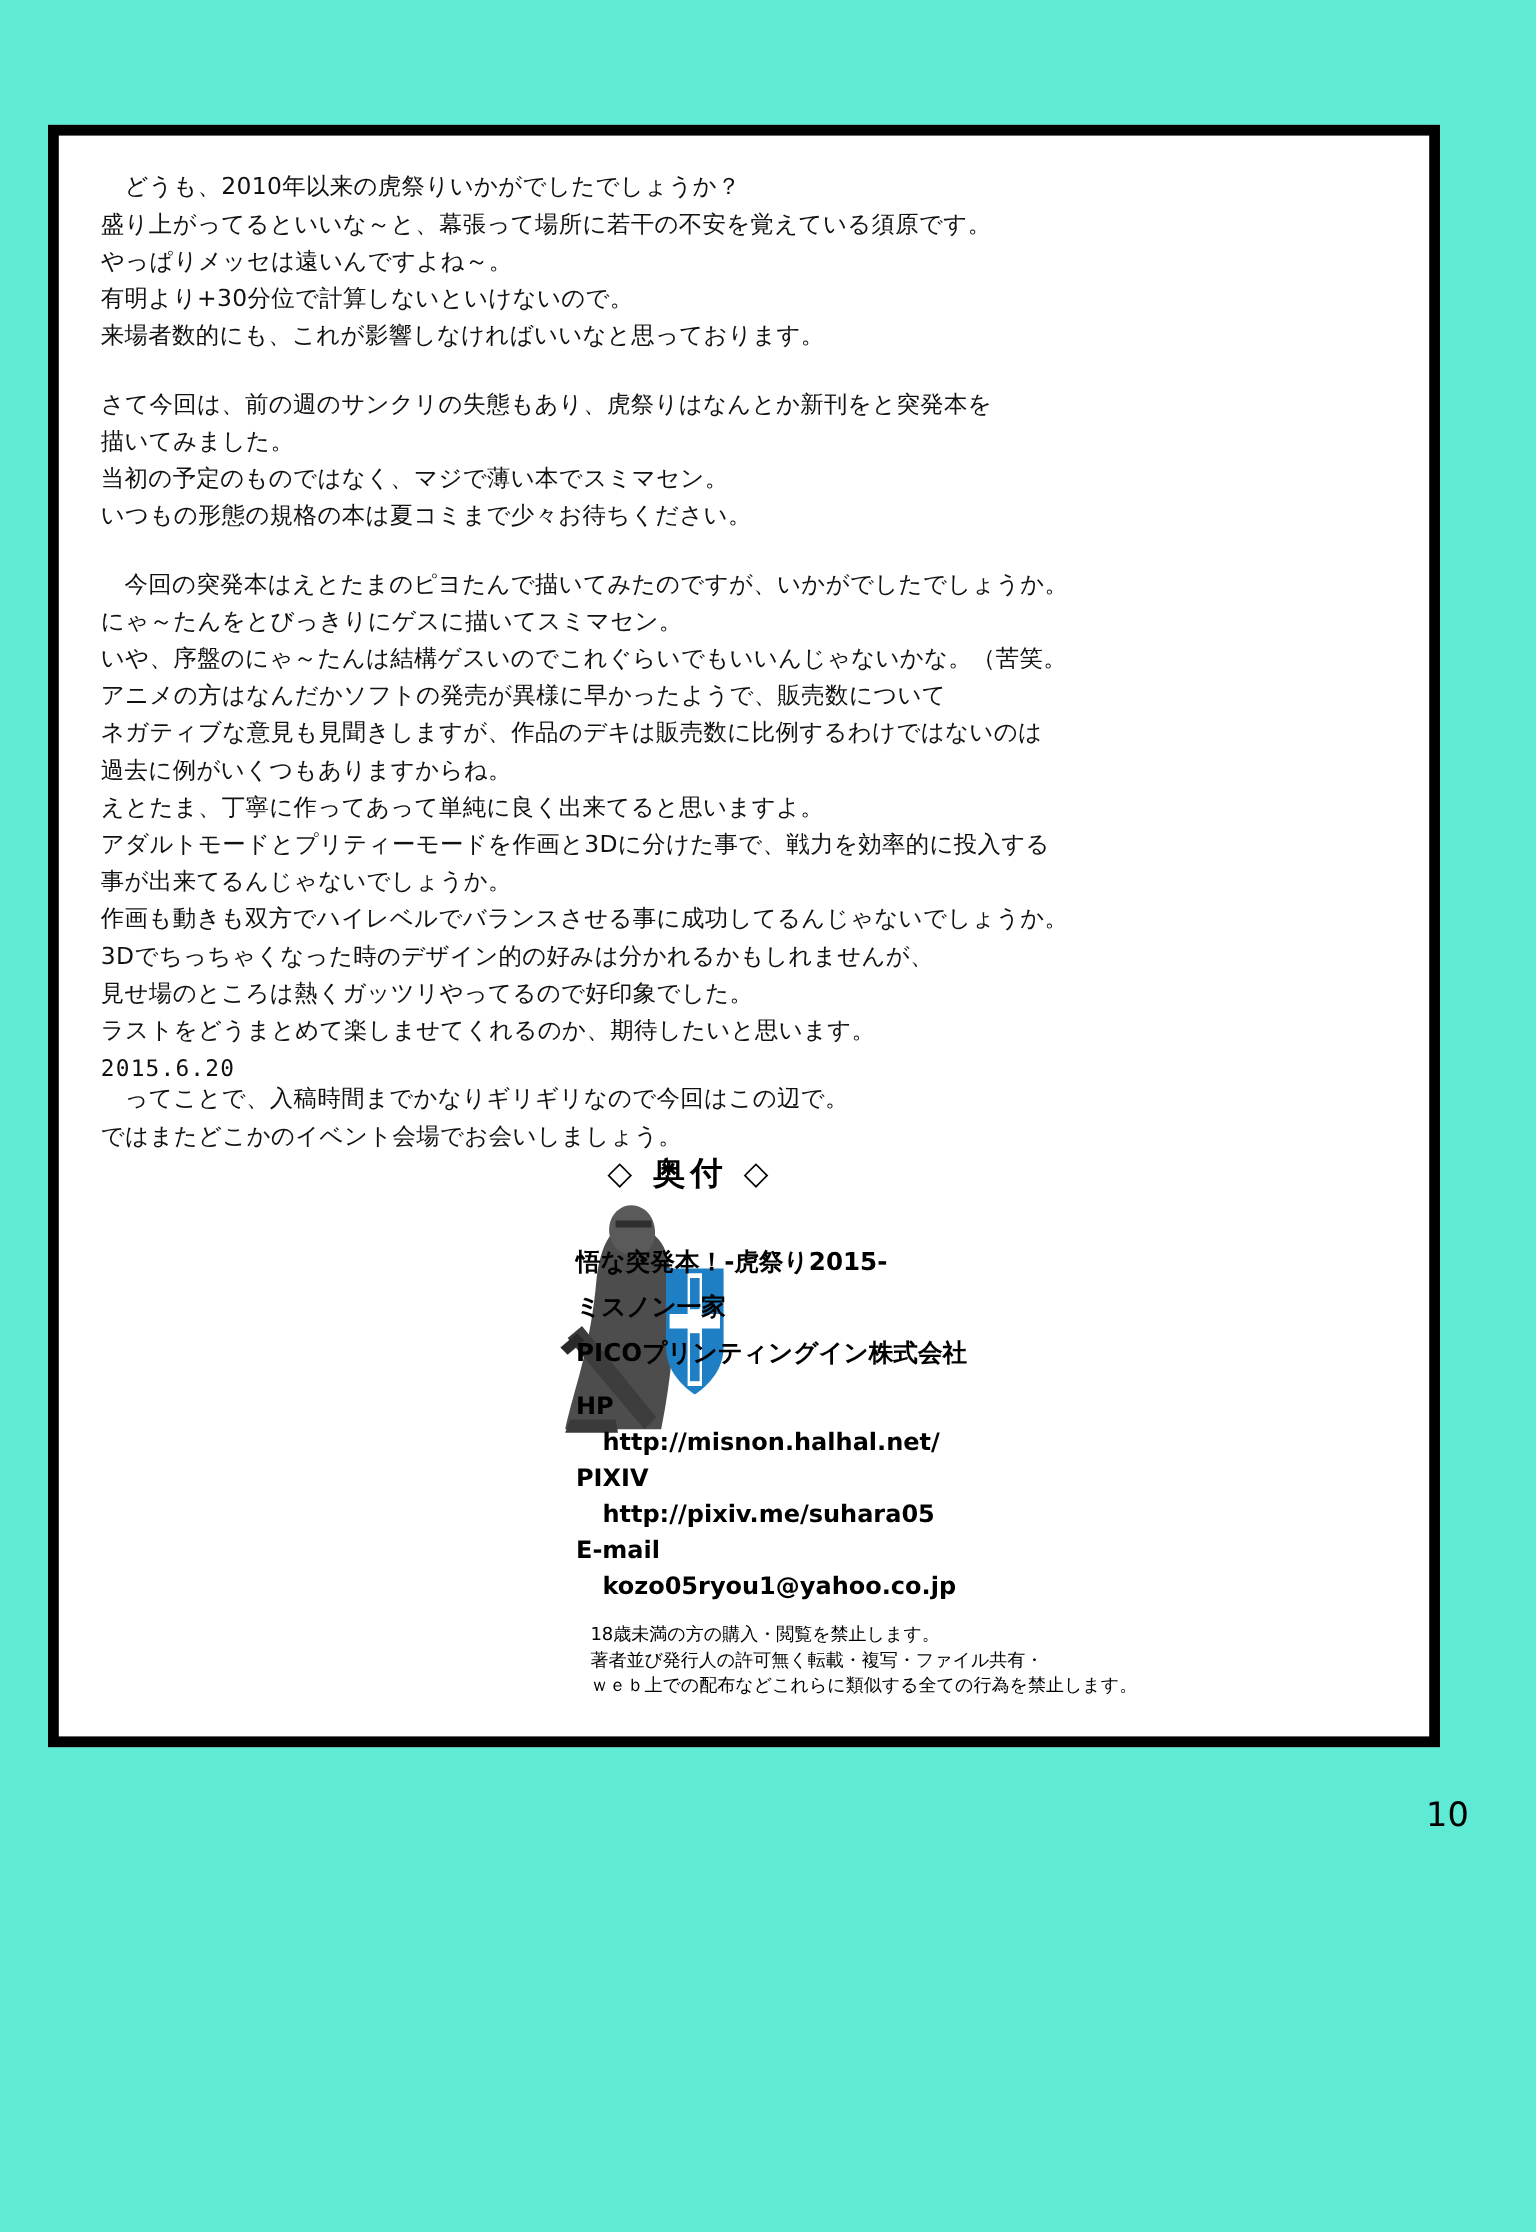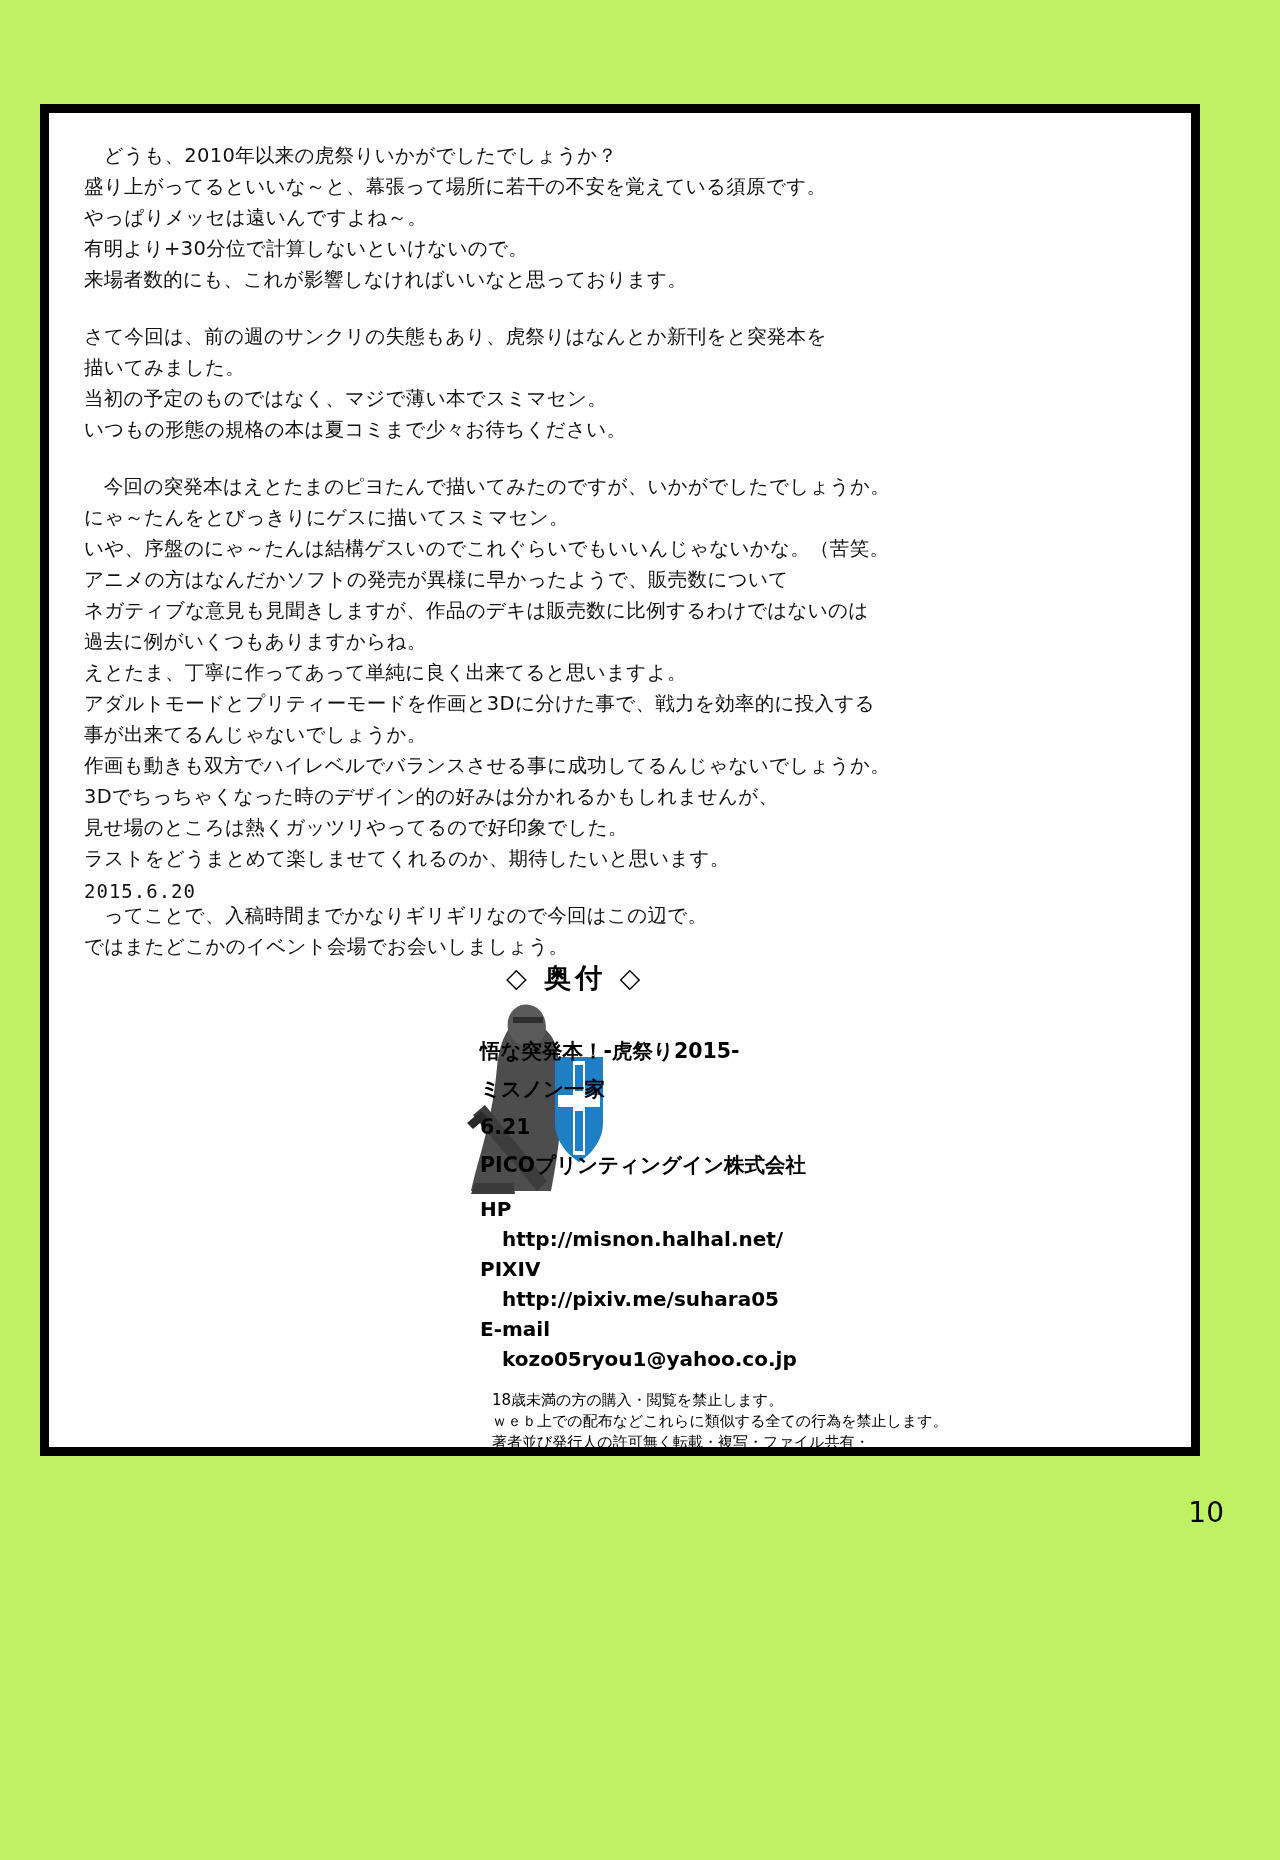--- a/index.html
+++ b/index.html
@@ -10,21 +10,21 @@
   body {
     width: 1280px;
     height: 1860px;
     position: relative;
     font-family: "DejaVu Sans", sans-serif;
     overflow: hidden;
   }
   .page {
     position: absolute;
     inset: 0;
-    background: #bef264;
+    background: #5eead4;
   }
   
   .frame {
     position: absolute;
     left: 40px;
     top: 104px;
     width: 1160px;
     height: 1352px;
     border: 9px solid #000000;
     box-sizing: border-box;
@@ -191,37 +191,34 @@
     <div class="colophon-title">◇ 奥付 ◇</div>
 
     <div class="colophon-rows">
       <div class="crow">
         <span class="val">悟な突発本！-虎祭り2015-</span>
       </div>
       <div class="crow">
         <span class="val">ミスノン一家</span>
       </div>
       <div class="crow">
-        <span class="val">6.21</span>
-      </div>
-      <div class="crow">
         <span class="val">PICOプリンティングイン株式会社</span>
       </div>
     </div>
 
     <div class="links">
       <div class="k">HP</div>
       <div class="v">http://misnon.halhal.net/</div>
       <div class="k">PIXIV</div>
       <div class="v">http://pixiv.me/suhara05</div>
       <div class="k">E-mail</div>
       <div class="v">kozo05ryou1@yahoo.co.jp</div>
     </div>
 
     <div class="notice">
       <div>18歳未満の方の購入・閲覧を禁止します。</div>
+      <div>著者並び発行人の許可無く転載・複写・ファイル共有・</div>
       <div>ｗｅｂ上での配布などこれらに類似する全ての行為を禁止します。</div>
-      <div>著者並び発行人の許可無く転載・複写・ファイル共有・</div>
     </div>
   </div>
 
   <div class="pagenum">10</div>
 </div>
 
 </body></html>

